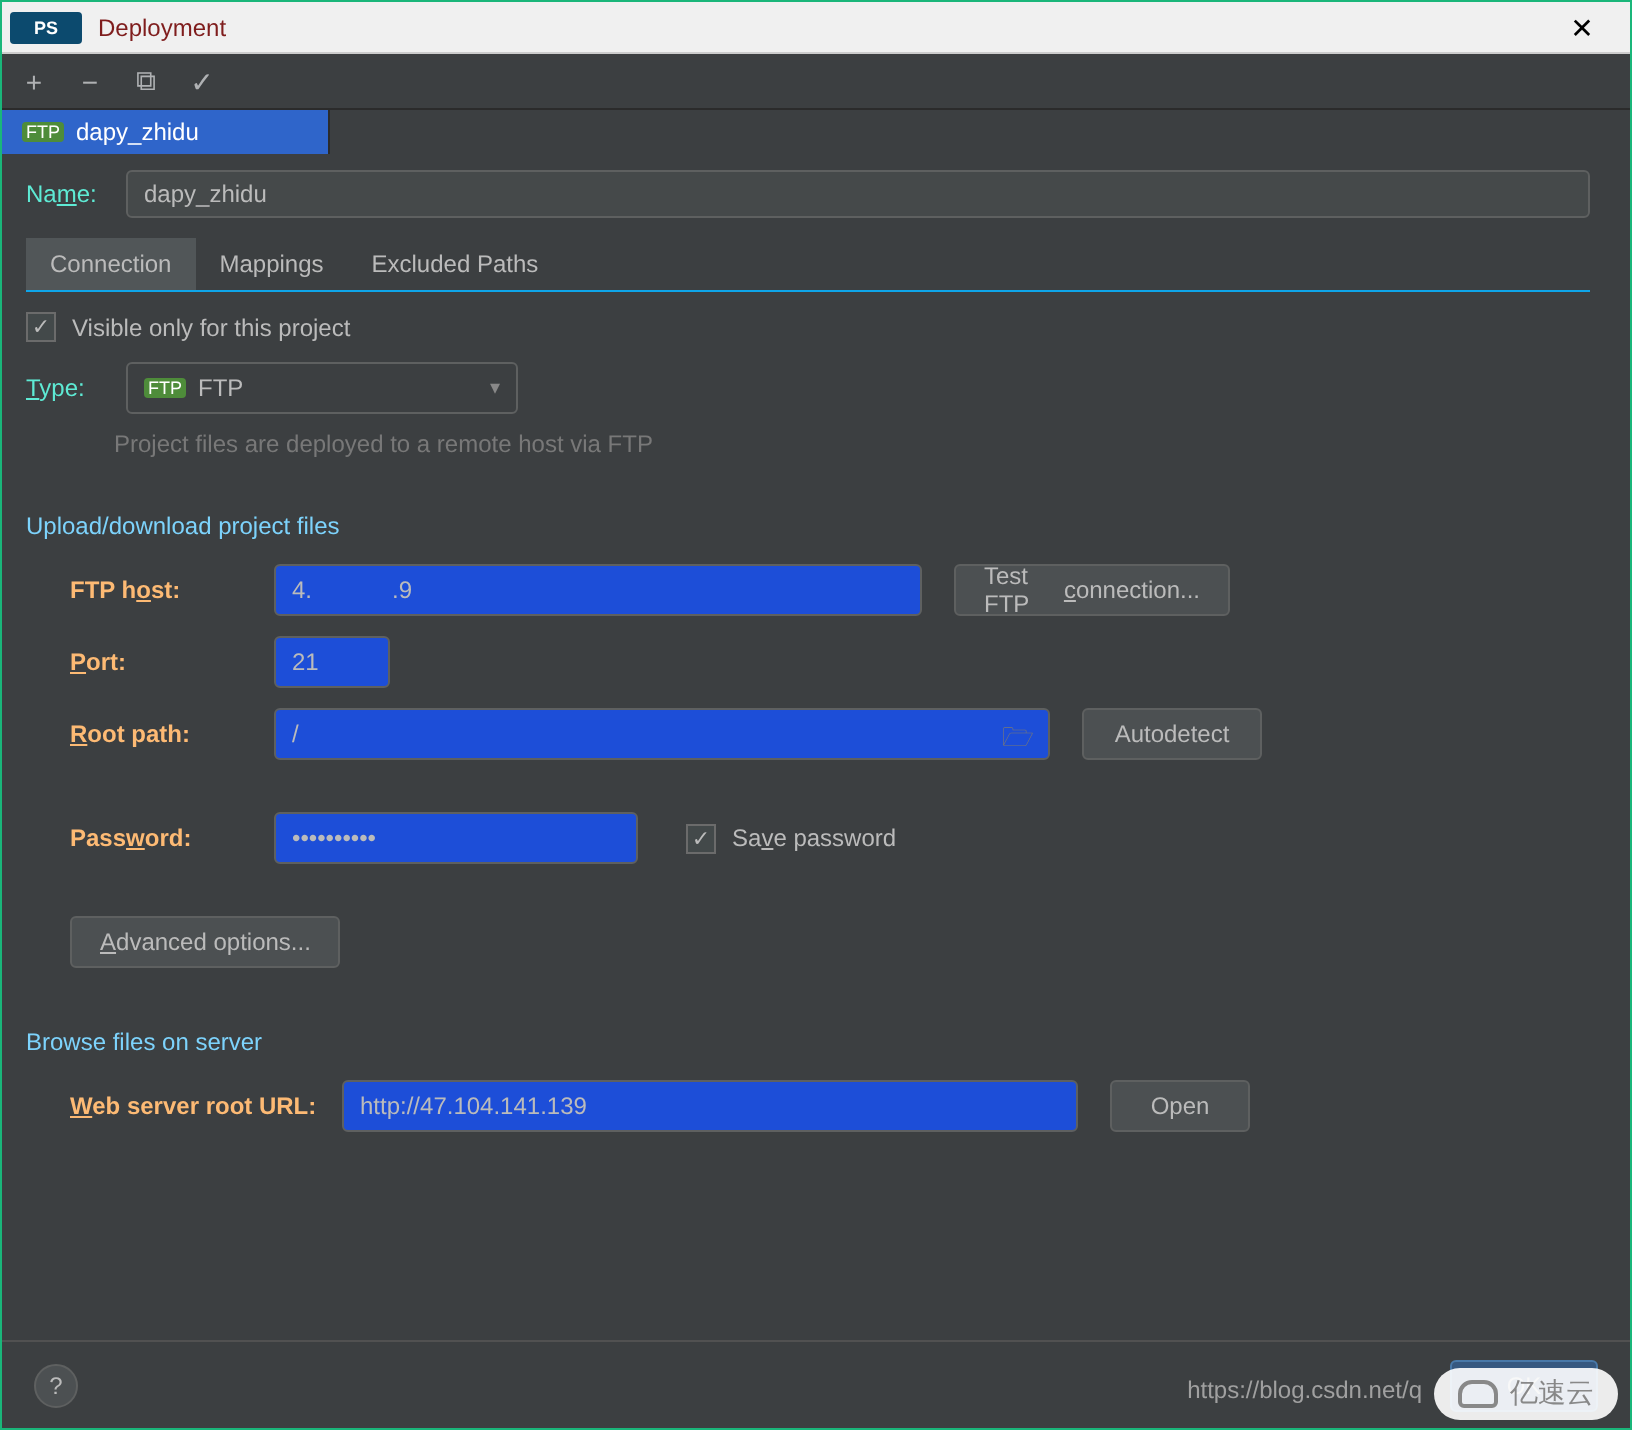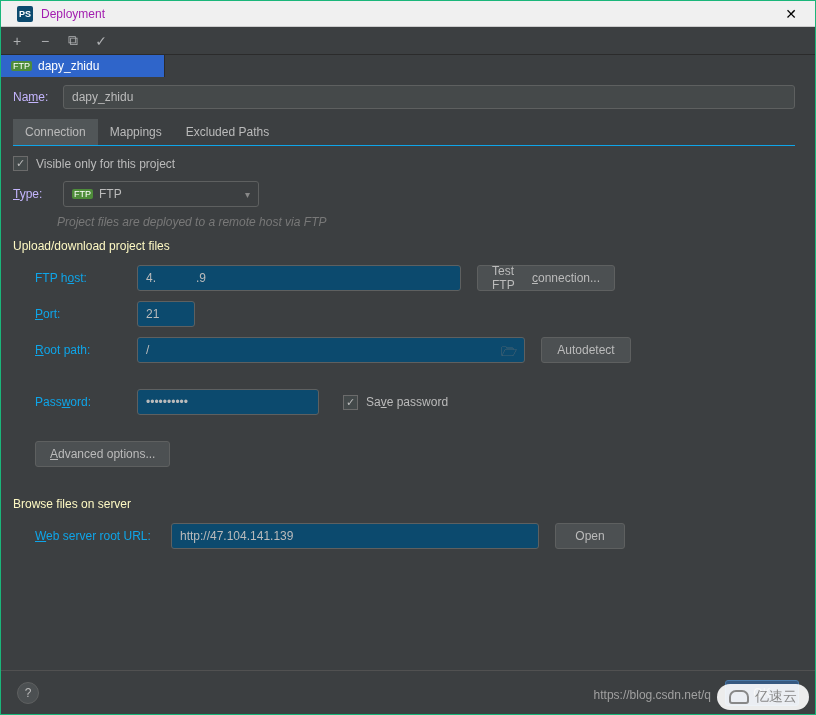--- a/index.html
+++ b/index.html
@@ -1,57 +1,57 @@
 <!DOCTYPE html>
 <html><head>
   <meta charset="utf-8">
   <style>
     * { box-sizing: border-box; margin: 0; padding: 0; }
     body { width: 816px; height: 715px; font-family: "Segoe UI", Arial, sans-serif; font-size: 12px; background: #3c3f41; color: #bbbbbb; overflow: hidden; position: relative; border: 1px solid #1ab67a; }
     
     .titlebar { height: 26px; background: #f0f0f0; display: flex; align-items: center; padding: 0 4px; border-bottom: 1px solid #ccc; }
-    .titlebar-icon { width: 16px; height: 16px; background: #0c4a6e; display: flex; align-items: center; justify-content: center; color: #fff; font-size: 9px; font-weight: bold; border-radius: 2px; margin-left: 12px; }
-    .titlebar-text { margin-left: 8px; color: #a21caf; font-size: 12px; flex: 1; }
+    .titlebar-icon { width: 36px; height: 16px; background: #0c4a6e; display: flex; align-items: center; justify-content: center; color: #fff; font-size: 9px; font-weight: bold; border-radius: 2px; }
+    .titlebar-text { margin-left: 8px; color: #7f1d1d; font-size: 12px; flex: 1; }
     .titlebar-close { width: 40px; text-align: center; color: #000; font-size: 14px; cursor: pointer; }
     
     .toolbar { height: 28px; background: #3c3f41; display: flex; align-items: center; padding: 0 8px; gap: 12px; border-bottom: 1px solid #2b2b2b; }
     .toolbar-btn { width: 16px; height: 16px; display: flex; align-items: center; justify-content: center; color: #afb1b3; cursor: pointer; font-size: 14px; }
     
     .body { display: flex; height: calc(100% - 26px - 28px - 44px); flex-direction: column; }
     
     .sidebar { width: 164px; background: #3c3f41; border-right: 1px solid #2b2b2b; }
     .sidebar-item { height: 22px; background: #2f65ca; display: flex; align-items: center; padding-left: 10px; gap: 6px; color: #fff; cursor: pointer; }
     .ftp-icon-small { font-size: 9px; background: #4e8c3a; color: #fff; padding: 0 2px; border-radius: 2px; }
     
     .main { flex: 1; padding: 8px 20px 0 12px; overflow: hidden; }
     
     .row { display: flex; align-items: center; margin-bottom: 10px; gap: 10px; }
-    .lbl { min-width: 40px; color: #c4b5fd; }
+    .lbl { min-width: 40px; color: #5eead4; }
     .u { text-decoration: underline; }
     
     .name-input { flex: 1; height: 24px; background: #45494a; border: 1px solid #5e6060; border-radius: 3px; padding: 0 8px; color: #bbbbbb; font-size: 12px; }
     
     .tabs { display: flex; border-bottom: 1px solid #0ea5e9; margin-bottom: 10px; margin-top: 6px; }
     .tab { padding: 6px 12px; color: #bbbbbb; cursor: pointer; }
     .tab.active { background: #515658; }
     
     .checkbox-row { display: flex; align-items: center; gap: 8px; margin-bottom: 10px; }
     .chk { width: 15px; height: 15px; background: #43494a; border: 1px solid #6b6b6b; display: flex; align-items: center; justify-content: center; cursor: pointer; font-size: 11px; color: #bbbbbb; }
     
     .type-row { display: flex; align-items: center; gap: 10px; margin-bottom: 8px; }
     .select { width: 196px; height: 26px; background: #3c3f41; border: 1px solid #5e6060; border-radius: 3px; display: flex; align-items: center; padding: 0 8px; gap: 6px; cursor: pointer; position: relative; }
     .select::after { content: "▾"; position: absolute; right: 8px; color: #888; font-size: 10px; }
     
-    .hint { color: #787878; font-size: 12px; margin-left: 44px; margin-bottom: 10px; font-style: italic; }
+    .hint { color: #787878; font-size: 12px; margin-left: 44px; margin-bottom: 27px; }
     
-    .section-title { color: #fef9c3; margin-bottom: 12px; font-size: 12px; }
+    .section-title { color: #7dd3fc; margin-bottom: 12px; font-size: 12px; }
     
     .form-row { display: flex; align-items: center; margin-bottom: 10px; padding-left: 22px; }
-    .form-label { width: 102px; color: #0ea5e9; }
-    .text-input { height: 26px; background: #0c4a6e; border: 1px solid #5e6060; border-radius: 3px; padding: 0 8px; color: #bbbbbb; font-size: 12px; }
+    .form-label { width: 102px; color: #fdba74; font-weight: bold; }
+    .text-input { height: 26px; background: #1d4ed8; border: 1px solid #5e6060; border-radius: 3px; padding: 0 8px; color: #bbbbbb; font-size: 12px; }
     .w-ftp { width: 324px; }
     .w-port { width: 58px; }
     .w-root { width: 388px; position: relative; }
     .w-user { width: 182px; }
     .w-pass { width: 182px; }
     .w-url { width: 368px; }
     
     .btn { height: 26px; background: #4c5052; border: 1px solid #5e6060; border-radius: 3px; padding: 0 14px; color: #bbbbbb; cursor: pointer; display: inline-flex; align-items: center; font-size: 12px; }
     .btn-test { margin-left: 16px; width: 138px; justify-content: center; }
     .btn-auto { margin-left: 16px; width: 90px; justify-content: center; }

